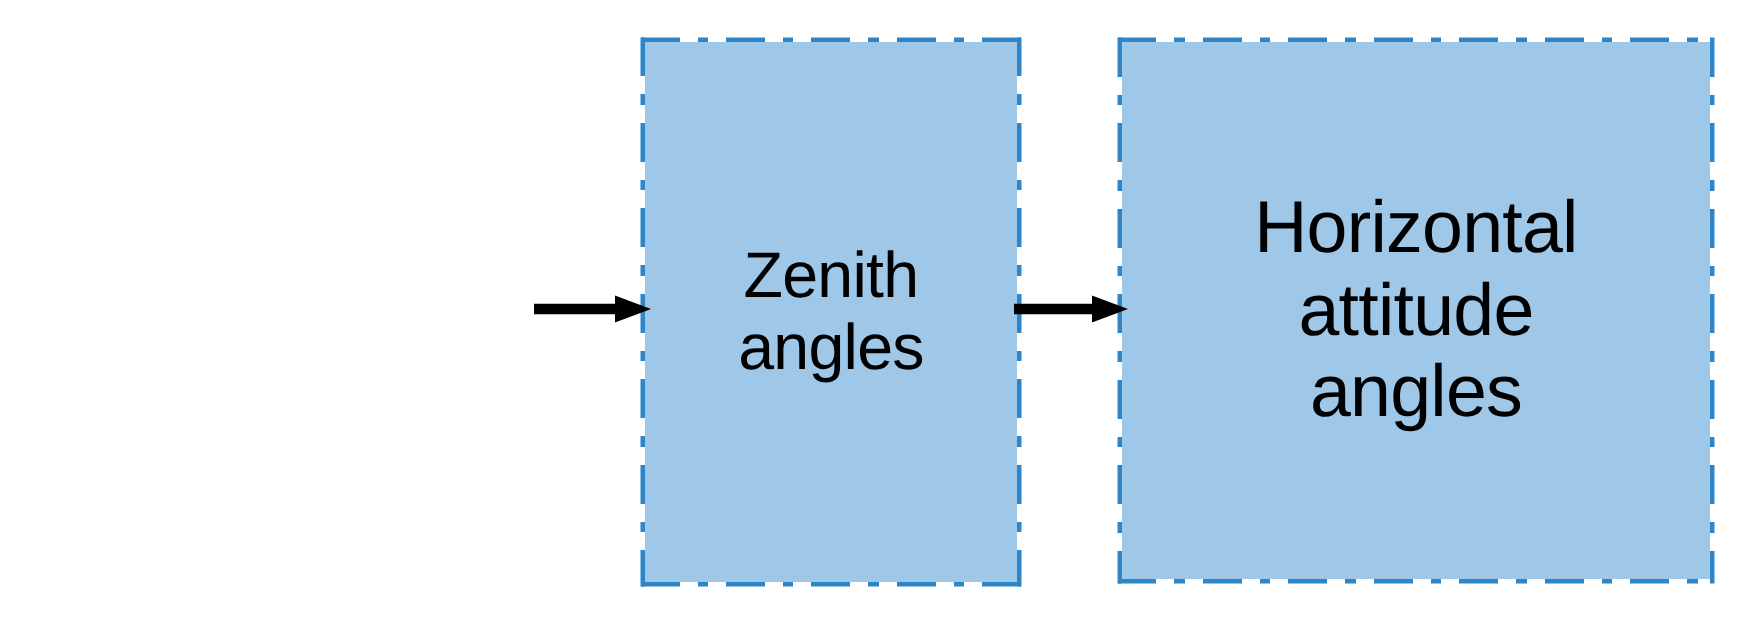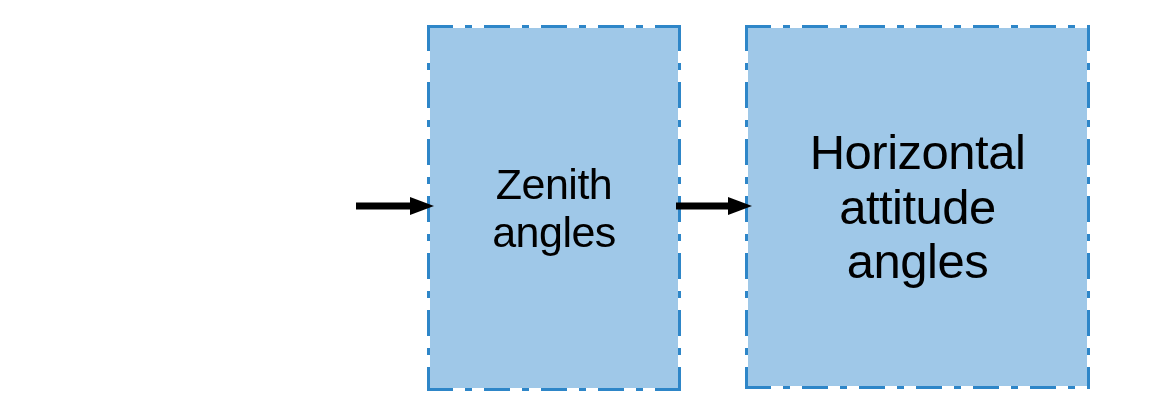--- a/index.html
+++ b/index.html
@@ -82,21 +82,21 @@
     position: relative;
     z-index: 2;
     color: #000000;
     line-height: 1.12;
     white-space: pre-line;
     letter-spacing: -0.5px;
   }
 
   #box-snells-window  { left: 35px;  top: 28px; width: 323px; height: 360px; }
   #box-zenith-vector  { left: 430px; top: 28px; width: 248px; height: 360px; }
-  #box-attitude-angles{ left: 748px; top: 28px; width: 339px; height: 358px; }
+  #box-attitude-angles{ left: 748px; top: 28px; width: 392px; height: 358px; }
 
   #box-snells-window   .box-label { font-size: 43px; }
   #box-zenith-vector   .box-label { font-size: 43px; }
   #box-attitude-angles .box-label { font-size: 49px; }
 
   .flow-arrow {
     position: absolute;
     height: 22px;
     z-index: 3;
   }

